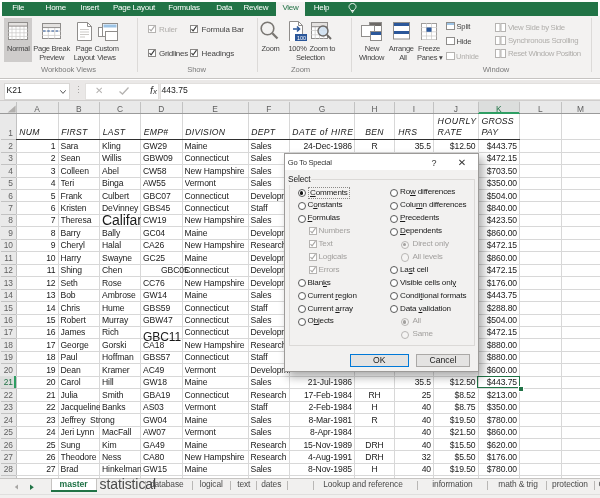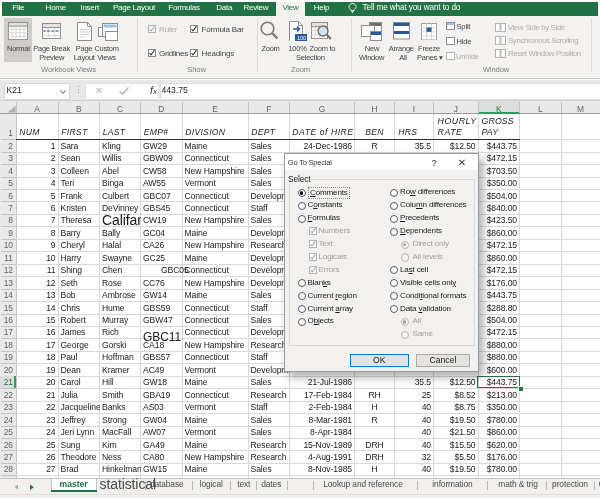--- a/index.html
+++ b/index.html
@@ -14,21 +14,20 @@
 <div style="position:absolute;left:165.0px;top:2.2px;width:38.0px;height:12px;font-size:8px;letter-spacing:-0.25px;line-height:12px;color:#fff;text-align:center">Formulas</div>
 <div style="position:absolute;left:213.7px;top:2.2px;width:21.2px;height:12px;font-size:8px;letter-spacing:-0.25px;line-height:12px;color:#fff;text-align:center">Data</div>
 <div style="position:absolute;left:240.6px;top:2.2px;width:30.7px;height:12px;font-size:8px;letter-spacing:-0.25px;line-height:12px;color:#fff;text-align:center">Review</div>
 <div style="position:absolute;left:276px;top:2px;width:29px;height:14.3px;background:#f3f2f1"></div>
 <div style="position:absolute;left:276px;top:2.2px;width:29px;height:12px;font-size:8px;letter-spacing:-0.25px;line-height:12px;color:#217346;text-align:center">View</div>
 <div style="position:absolute;left:306px;top:2.2px;width:31px;height:12px;font-size:8px;letter-spacing:-0.25px;line-height:12px;color:#fff;text-align:center">Help</div>
 <svg style="position:absolute;left:347.5px;top:3.2px" width="9" height="10" viewBox="0 0 9 10">
       <path d="M4.5 0.5 C2.3 0.5 1 2 1 3.7 C1 5 2 5.8 2.6 6.6 L3 7.5 L6 7.5 L6.4 6.6 C7 5.8 8 5 8 3.7 C8 2 6.7 0.5 4.5 0.5 Z" fill="none" stroke="#fff" stroke-width="0.9"></path>
       <path d="M3.3 8.6 L5.7 8.6 M4 9.6 L5 9.6" stroke="#fff" stroke-width="0.8"></path>
     </svg>
-<div style="position:absolute;left:362.5px;top:2.2px;width:150px;height:12px;font-size:8.2px;letter-spacing:-0.12px;line-height:12px;color:#fff">Tell me what you want to do</div>
 <div style="position:absolute;left:0;top:16.3px;width:600px;height:62px;background:#f3f2f1;border-bottom:1px solid #c6c4c2"></div>
 <div style="position:absolute;left:136.5px;top:18px;width:1px;height:54px;background:#dcdad8"></div>
 <div style="position:absolute;left:256.5px;top:18px;width:1px;height:54px;background:#dcdad8"></div>
 <div style="position:absolute;left:351.0px;top:18px;width:1px;height:54px;background:#dcdad8"></div>
 <div style="position:absolute;left:590.5px;top:18px;width:1px;height:54px;background:#dcdad8"></div>
 <div style="position:absolute;left:23.5px;top:64.5px;width:90px;font-size:7.6px;letter-spacing:-0.1px;line-height:9px;color:#7a7a7a;text-align:center">Workbook Views</div>
 <div style="position:absolute;left:151.5px;top:64.5px;width:90px;font-size:7.6px;letter-spacing:-0.1px;line-height:9px;color:#7a7a7a;text-align:center">Show</div>
 <div style="position:absolute;left:255.5px;top:64.5px;width:90px;font-size:7.6px;letter-spacing:-0.1px;line-height:9px;color:#7a7a7a;text-align:center">Zoom</div>
 <div style="position:absolute;left:451.0px;top:64.5px;width:90px;font-size:7.6px;letter-spacing:-0.1px;line-height:9px;color:#7a7a7a;text-align:center">Window</div>
 <div style="position:absolute;left:4.2px;top:18px;width:28.3px;height:43.5px;background:#cecccb"></div>
@@ -509,21 +508,21 @@
 <div style="position:absolute;left:143.0px;top:401.1px;width:39.0px;height:12.4px;line-height:12.4px;font-size:8.6px;letter-spacing:-0.1px;color:#1a1a1a;white-space:nowrap;overflow:hidden">AS03</div>
 <div style="position:absolute;left:184.5px;top:401.1px;width:63.5px;height:12.4px;line-height:12.4px;font-size:8.6px;letter-spacing:-0.1px;color:#1a1a1a;white-space:nowrap;overflow:hidden">Vermont</div>
 <div style="position:absolute;left:250.5px;top:401.1px;width:39.0px;height:12.4px;line-height:12.4px;font-size:8.6px;letter-spacing:-0.1px;color:#1a1a1a;white-space:nowrap;overflow:hidden">Staff</div>
 <div style="position:absolute;left:289.5px;top:401.1px;width:62.5px;height:12.4px;line-height:12.4px;text-align:right;font-size:8.6px;letter-spacing:-0.1px;color:#1a1a1a;white-space:nowrap;overflow:hidden">2-Feb-1984</div>
 <div style="position:absolute;left:354.5px;top:401.1px;width:40.0px;height:12.4px;line-height:12.4px;text-align:center;font-size:8.6px;letter-spacing:-0.1px;color:#1a1a1a;white-space:nowrap;overflow:hidden">H</div>
 <div style="position:absolute;left:394.5px;top:401.1px;width:36.5px;height:12.4px;line-height:12.4px;text-align:right;font-size:8.6px;letter-spacing:-0.1px;color:#1a1a1a;white-space:nowrap;overflow:hidden">40</div>
 <div style="position:absolute;left:433.5px;top:401.1px;width:42.0px;height:12.4px;line-height:12.4px;text-align:right;font-size:8.6px;letter-spacing:-0.1px;color:#1a1a1a;white-space:nowrap;overflow:hidden">$8.75</div>
 <div style="position:absolute;left:478.0px;top:401.1px;width:39.0px;height:12.4px;line-height:12.4px;text-align:right;font-size:8.6px;letter-spacing:-0.1px;color:#1a1a1a;white-space:nowrap;overflow:hidden">$350.00</div>
 <div style="position:absolute;left:16.0px;top:413.6px;width:39.5px;height:12.4px;line-height:12.4px;text-align:right;font-size:8.6px;letter-spacing:-0.1px;color:#1a1a1a;white-space:nowrap;overflow:hidden">23</div>
 <div style="position:absolute;left:60.5px;top:413.6px;width:39.0px;height:12.4px;line-height:12.4px;font-size:8.6px;letter-spacing:-0.1px;color:#1a1a1a;white-space:nowrap;overflow:hidden">Jeffrey</div>
-<div style="position:absolute;left:102.0px;top:413.6px;width:38.5px;height:12.4px;line-height:12.4px;font-size:8.6px;letter-spacing:-0.1px;color:#1a1a1a;white-space:nowrap;overflow:hidden">Strong</div>
+<div style="position:absolute;left:90px;top:413.6px;width:38.5px;height:12.4px;line-height:12.4px;font-size:8.6px;letter-spacing:-0.1px;color:#1a1a1a;white-space:nowrap;overflow:hidden">Strong</div>
 <div style="position:absolute;left:143.0px;top:413.6px;width:39.0px;height:12.4px;line-height:12.4px;font-size:8.6px;letter-spacing:-0.1px;color:#1a1a1a;white-space:nowrap;overflow:hidden">GW04</div>
 <div style="position:absolute;left:184.5px;top:413.6px;width:63.5px;height:12.4px;line-height:12.4px;font-size:8.6px;letter-spacing:-0.1px;color:#1a1a1a;white-space:nowrap;overflow:hidden">Maine</div>
 <div style="position:absolute;left:250.5px;top:413.6px;width:39.0px;height:12.4px;line-height:12.4px;font-size:8.6px;letter-spacing:-0.1px;color:#1a1a1a;white-space:nowrap;overflow:hidden">Sales</div>
 <div style="position:absolute;left:289.5px;top:413.6px;width:62.5px;height:12.4px;line-height:12.4px;text-align:right;font-size:8.6px;letter-spacing:-0.1px;color:#1a1a1a;white-space:nowrap;overflow:hidden">8-Mar-1981</div>
 <div style="position:absolute;left:354.5px;top:413.6px;width:40.0px;height:12.4px;line-height:12.4px;text-align:center;font-size:8.6px;letter-spacing:-0.1px;color:#1a1a1a;white-space:nowrap;overflow:hidden">R</div>
 <div style="position:absolute;left:394.5px;top:413.6px;width:36.5px;height:12.4px;line-height:12.4px;text-align:right;font-size:8.6px;letter-spacing:-0.1px;color:#1a1a1a;white-space:nowrap;overflow:hidden">40</div>
 <div style="position:absolute;left:433.5px;top:413.6px;width:42.0px;height:12.4px;line-height:12.4px;text-align:right;font-size:8.6px;letter-spacing:-0.1px;color:#1a1a1a;white-space:nowrap;overflow:hidden">$19.50</div>
 <div style="position:absolute;left:478.0px;top:413.6px;width:39.0px;height:12.4px;line-height:12.4px;text-align:right;font-size:8.6px;letter-spacing:-0.1px;color:#1a1a1a;white-space:nowrap;overflow:hidden">$780.00</div>
 <div style="position:absolute;left:16.0px;top:426.0px;width:39.5px;height:12.4px;line-height:12.4px;text-align:right;font-size:8.6px;letter-spacing:-0.1px;color:#1a1a1a;white-space:nowrap;overflow:hidden">24</div>
 <div style="position:absolute;left:60.5px;top:426.0px;width:39.0px;height:12.4px;line-height:12.4px;font-size:8.6px;letter-spacing:-0.1px;color:#1a1a1a;white-space:nowrap;overflow:hidden">Jeri Lynn</div>

